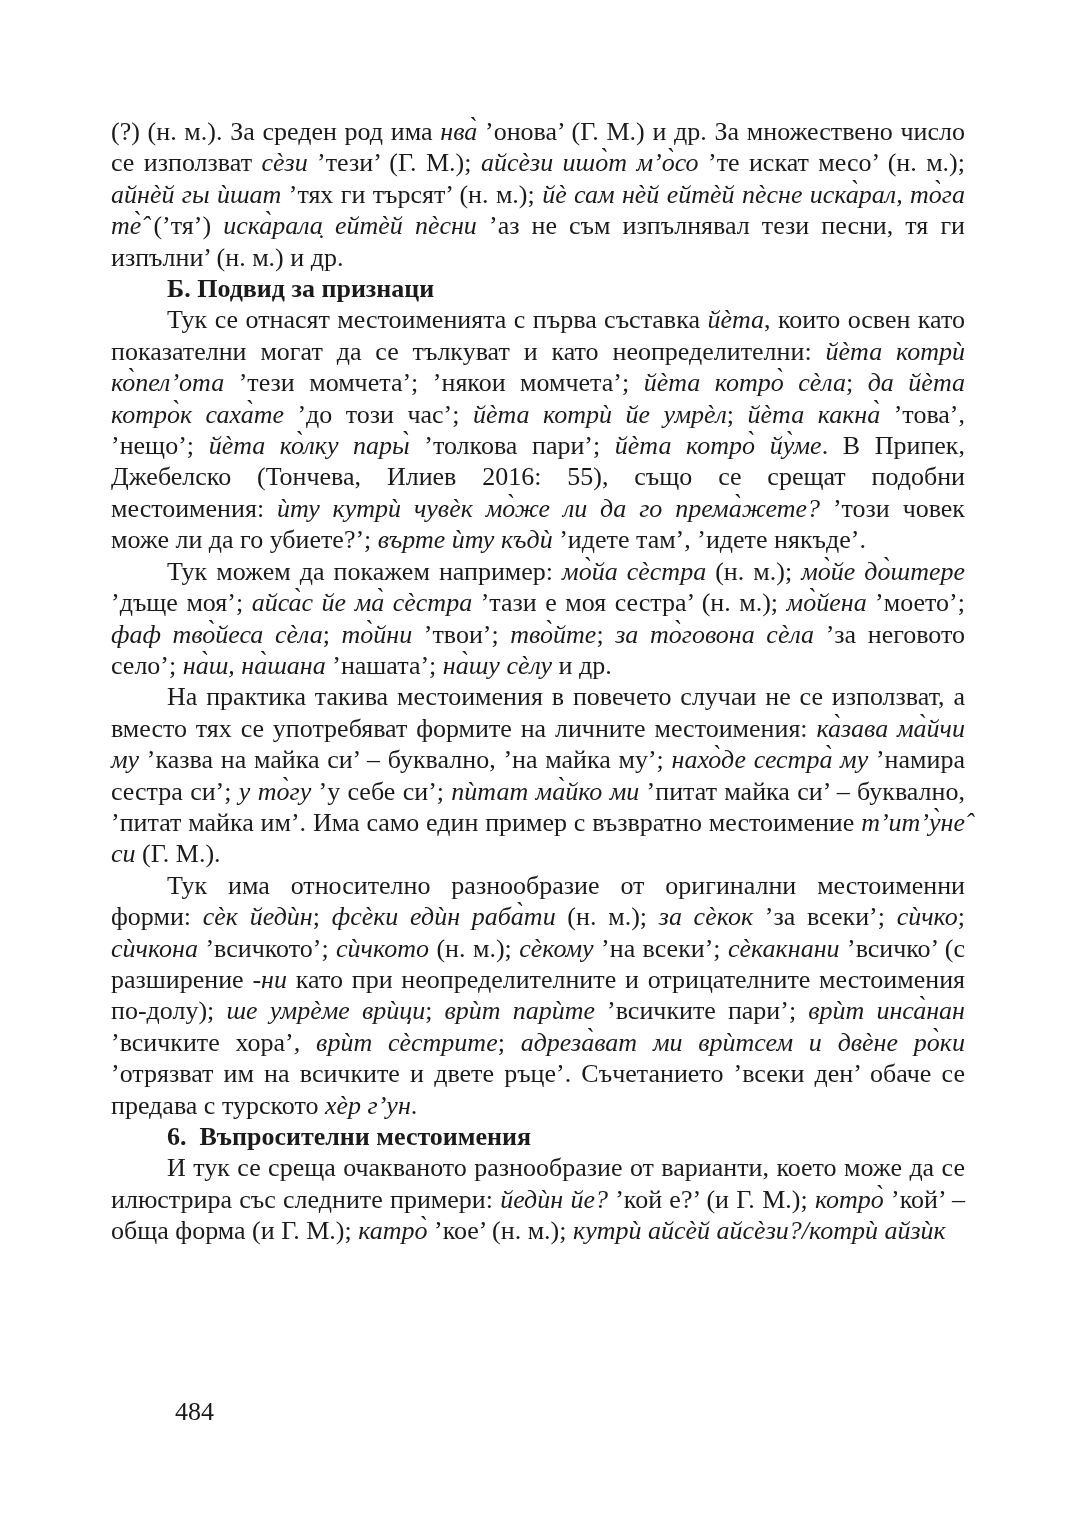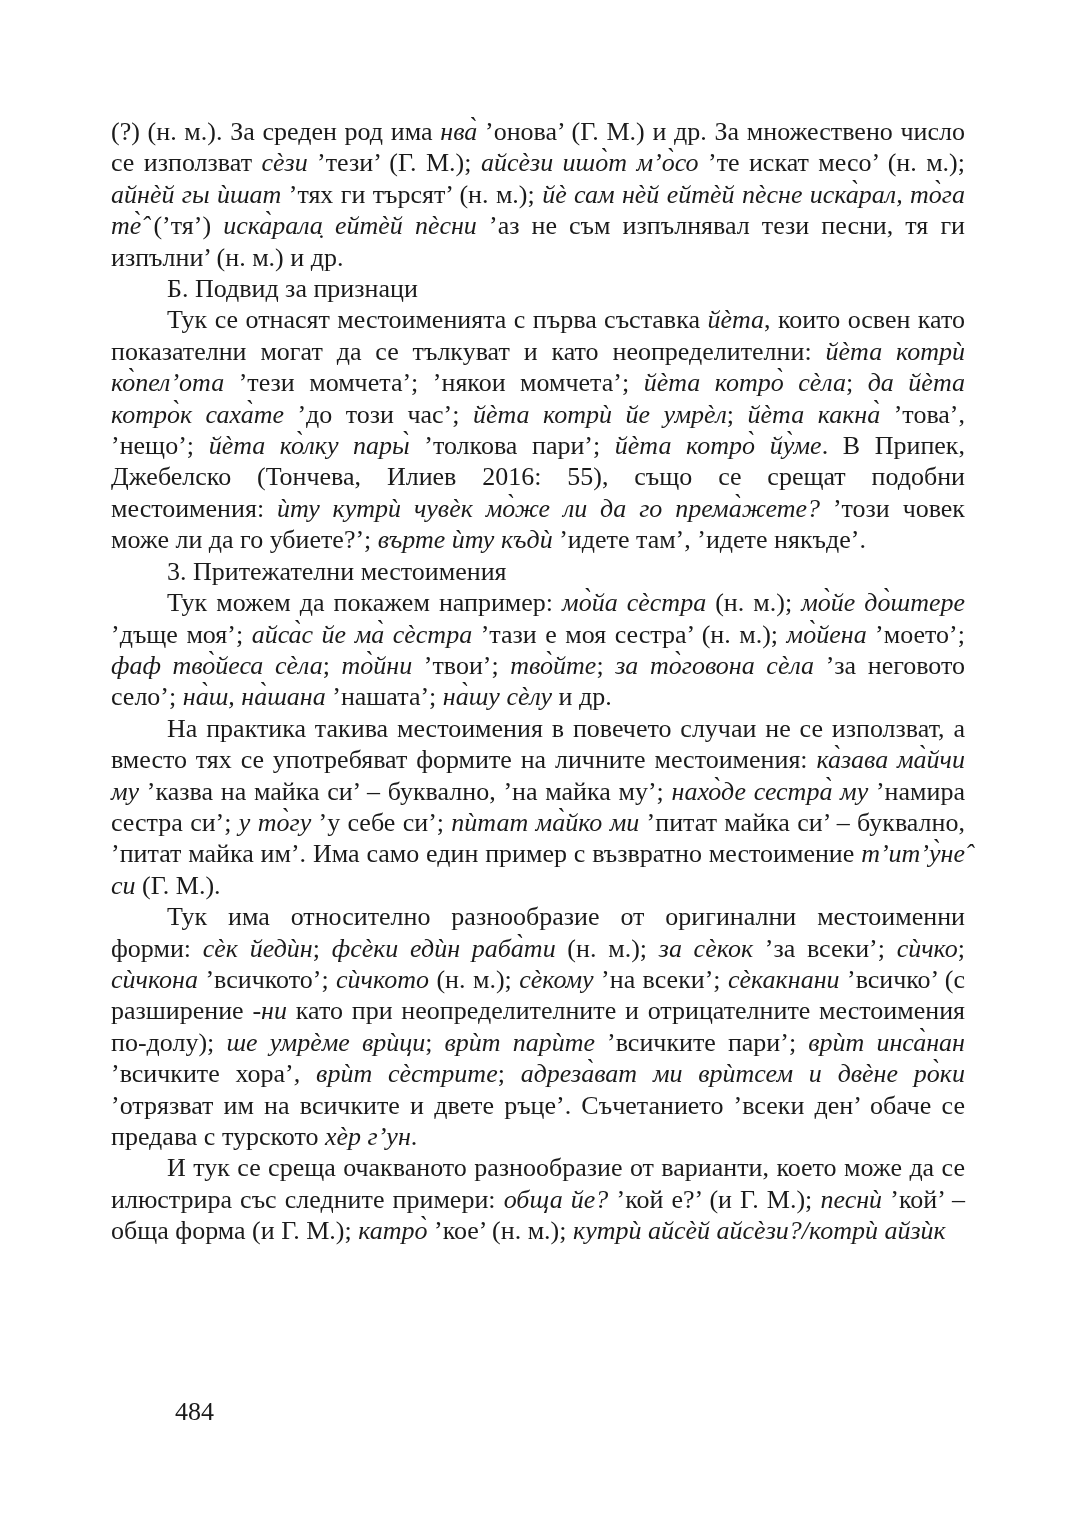--- a/index.html
+++ b/index.html
@@ -31,37 +31,37 @@
     text-indent: 56px;
   }
   .page-content p.no-indent {
     text-indent: 0;
   }
   .page-content p.heading {
     font-weight: bold;
     text-align: left;
   }
   .it { font-style: italic; }
-  .bd { font-weight: normal; }
+  .bd { font-weight: bold; }
   .page-number {
     position: absolute;
     left: 175px;
     top: 1396px;
     font-size: 26px;
     line-height: 31px;
   }
 </style>
 </head>
 <body>
 
 <div class="page">
   <div class="page-content">
       <p class="paragraph no-indent"><span>(?) (н. м.). За среден род има </span><span class="it">нва̀</span><span> ’онова’ (Г. М.) и др. За множествено число се използват </span><span class="it">сѐзи</span><span> ’тези’ (Г. М.); </span><span class="it">айсѐзи ишо̀т м’о̀со</span><span> ’те искат месо’ (н. м.); </span><span class="it">айнѐй гы ѝшат</span><span> ’тях ги търсят’ (н. м.); </span><span class="it">йѐ сам нѐй ейтѐй пѐсне иска̀рал, то̀га те̂̀</span><span> (’тя’) </span><span class="it">иска̀рала̣ ейтѐй пѐсни</span><span> ’аз не съм изпълнявал тези песни, тя ги изпълни’ (н. м.) и др.</span></p>
       <p class="heading"><span class="bd">Б. Подвид за признаци</span></p>
       <p class="paragraph"><span>Тук се отнасят местоименията с първа съставка </span><span class="it">йѐта</span><span>, които освен като показателни могат да се тълкуват и като неопределителни: </span><span class="it">йѐта котрѝ ко̀пел’ота</span><span> ’тези момчета’; ’някои момчета’; </span><span class="it">йѐта котро̀ сѐла</span><span>; </span><span class="it">да йѐта котро̀к саха̀те</span><span> ’до този час’; </span><span class="it">йѐта котрѝ йе умрѐл</span><span>; </span><span class="it">йѐта какна̀</span><span> ’това’, ’нещо’; </span><span class="it">йѐта ко̀лку пары̀</span><span> ’толкова пари’; </span><span class="it">йѐта котро̀ йу̀ме</span><span>. В Припек, Джебелско (Тончева, Илиев 2016: 55), също се срещат подобни местоимения: </span><span class="it">ѝту кутрѝ чувѐк мо̀же ли да го према̀жете?</span><span> ’този човек може ли да го убиете?’; </span><span class="it">върте ѝту къдѝ</span><span> ’идете там’, ’идете някъде’.</span></p>
-      <p class="heading"><span class="bd">3. Притежателни местоимения</span></p>
       <p class="paragraph"><span>Тук можем да покажем например: </span><span class="it">мо̀йа сѐстра</span><span> (н. м.); </span><span class="it">мо̀йе до̀штере</span><span> ’дъще моя’; </span><span class="it">айса̀с йе ма̀ сѐстра</span><span> ’тази е моя сестра’ (н. м.); </span><span class="it">мо̀йена</span><span> ’моето’; </span><span class="it">фаф тво̀йеса сѐла</span><span>; </span><span class="it">то̀йни</span><span> ’твои’; </span><span class="it">тво̀йте</span><span>; </span><span class="it">за то̀говона сѐла</span><span> ’за неговото село’; </span><span class="it">на̀ш, на̀шана</span><span> ’нашата’; </span><span class="it">на̀шу сѐлу</span><span> и др.</span></p>
       <p class="paragraph"><span>На практика такива местоимения в повечето случаи не се използват, а вместо тях се употребяват формите на личните местоимения: </span><span class="it">ка̀зава ма̀йчи му</span><span> ’казва на майка си’ – буквално, ’на майка му’; </span><span class="it">нахо̀де сестра̀ му</span><span> ’намира сестра си’; </span><span class="it">у то̀гу</span><span> ’у себе си’; </span><span class="it">пѝтат ма̀йко ми</span><span> ’питат майка си’ – буквално, ’питат майка им’. Има само един пример с възвратно местоимение </span><span class="it">т’ит’у̀не̂ си</span><span> (Г. М.).</span></p>
       <p class="paragraph"><span>Тук има относително разнообразие от оригинални местоименни форми: </span><span class="it">сѐк йедѝн</span><span>; </span><span class="it">фсѐки едѝн раба̀ти</span><span> (н. м.); </span><span class="it">за сѐкок</span><span> ’за всеки’; </span><span class="it">сѝчко</span><span>; </span><span class="it">сѝчкона</span><span> ’всичкото’; </span><span class="it">сѝчкото</span><span> (н. м.); </span><span class="it">сѐкому</span><span> ’на всеки’; </span><span class="it">сѐкакнани</span><span> ’всичко’ (с разширение </span><span class="it">-ни</span><span> като при неопределителните и отрицателните местоимения по-долу); </span><span class="it">ше умрѐме врѝци</span><span>; </span><span class="it">врѝт парѝте</span><span> ’всичките пари’; </span><span class="it">врѝт инса̀нан</span><span> ’всичките хора’</span><span class="it">, </span><span class="it">врѝт сѐстрите</span><span>; </span><span class="it">адреза̀ват ми врѝтсем и двѐне ро̀ки</span><span> ’отрязват им на всичките и двете ръце’. Съчетанието ’всеки ден’ обаче се предава с турското </span><span class="it">хѐр г’ун</span><span>.</span></p>
-      <p class="paragraph"><span>И тук се среща очакваното разнообразие от варианти, което може да се илюстрира със следните примери: </span><span class="it">обща йе?</span><span> ’кой е?’ (и Г. М.); </span><span class="it">песнѝ</span><span> ’кой’ – обща форма (и Г. М.); </span><span class="it">катро̀</span><span> ’кое’ (н. м.); </span><span class="it">кутрѝ айсѐй айсѐзи?/котрѝ айзѝк</span></p>
+      <p class="heading"><span>6</span><span class="bd">.&nbsp; Въпросителни местоимения</span></p>
+      <p class="paragraph"><span>И тук се среща очакваното разнообразие от варианти, което може да се илюстрира със следните примери: </span><span class="it">йедѝн йе?</span><span> ’кой е?’ (и Г. М.); </span><span class="it">котро̀</span><span> ’кой’ – обща форма (и Г. М.); </span><span class="it">катро̀</span><span> ’кое’ (н. м.); </span><span class="it">кутрѝ айсѐй айсѐзи?/котрѝ айзѝк</span></p>
     </div>
   <div class="page-number">484</div>
 </div>
 
 </body></html>

